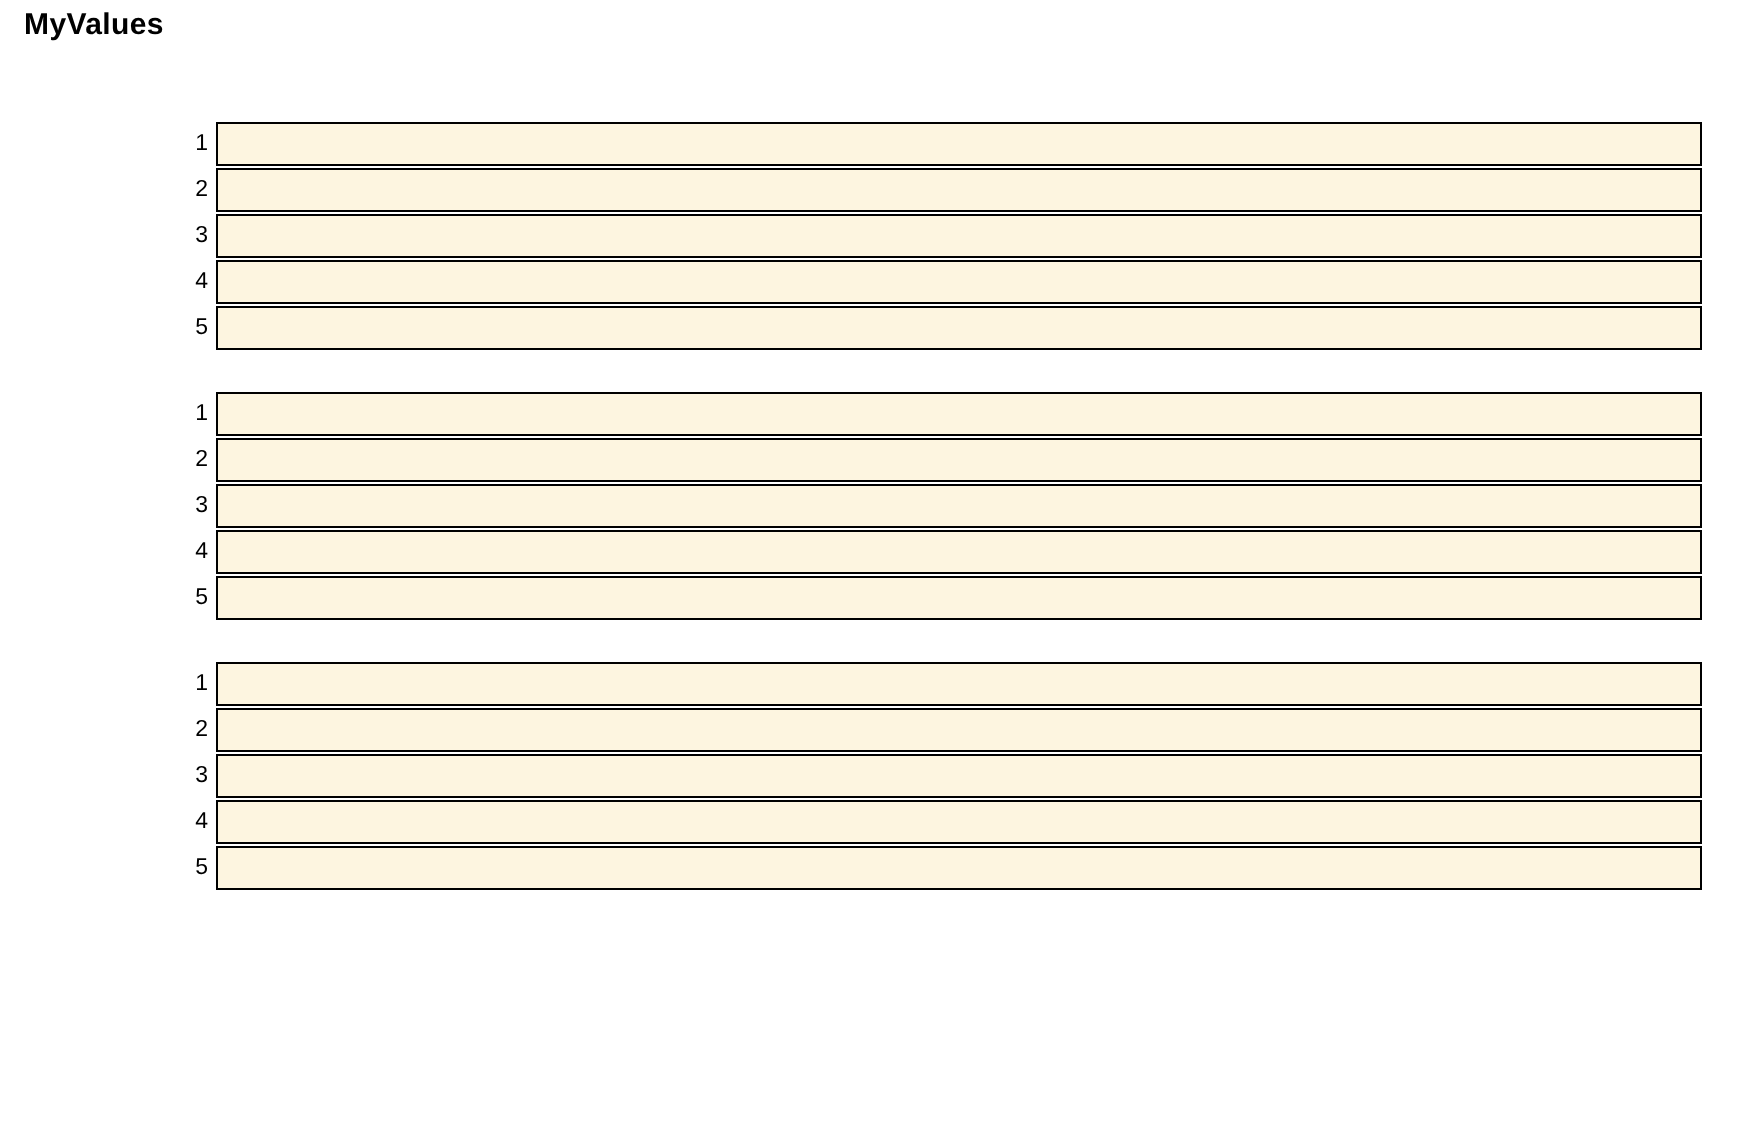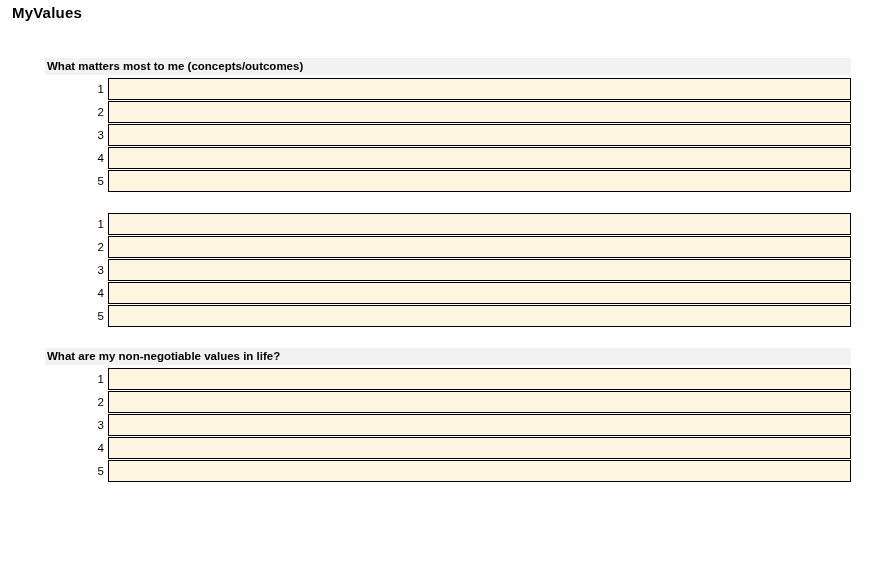--- a/index.html
+++ b/index.html
@@ -87,21 +87,20 @@
 </head>
 <body>
 
 <div class="page">
 
   <div class="doc-title">MyValues</div>
 
   <div class="sections">
 
     <div class="section">
-      <div class="section-header">What matters most to me (concepts/outcomes)</div>
       <div class="rows">
         <div class="row">
           <div class="row-num">1</div>
           <div class="row-field">
             <input class="field-inner" type="text" value="" style="">
           </div>
         </div>
         <div class="row">
           <div class="row-num">2</div>
           <div class="row-field">
@@ -158,21 +157,20 @@
         <div class="row">
           <div class="row-num">5</div>
           <div class="row-field">
             <input class="field-inner" type="text" value="" style="">
           </div>
         </div>
       </div>
     </div>
 
     <div class="section">
-      <div class="section-header">What are my non-negotiable values in life?</div>
       <div class="rows">
         <div class="row">
           <div class="row-num">1</div>
           <div class="row-field">
             <input class="field-inner" type="text" value="" style="">
           </div>
         </div>
         <div class="row">
           <div class="row-num">2</div>
           <div class="row-field">

